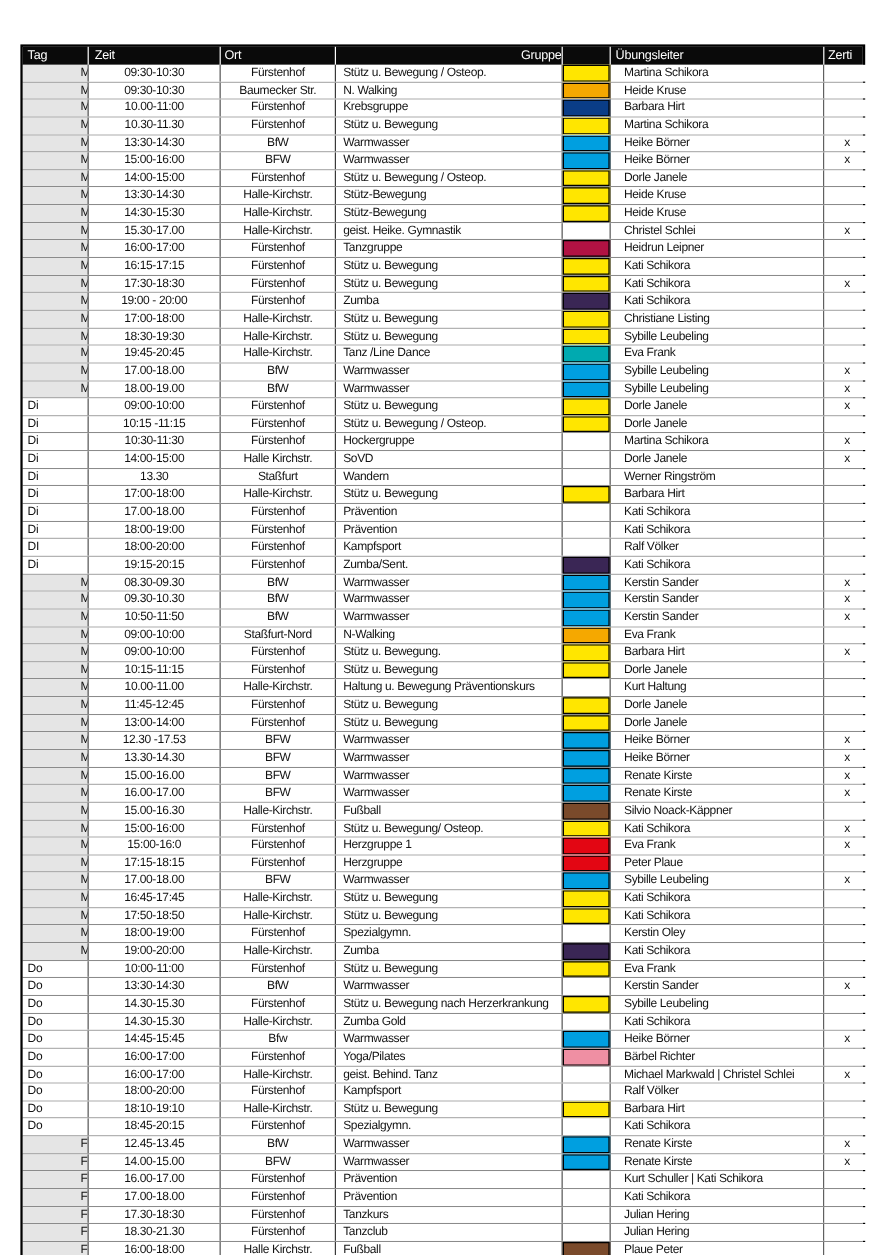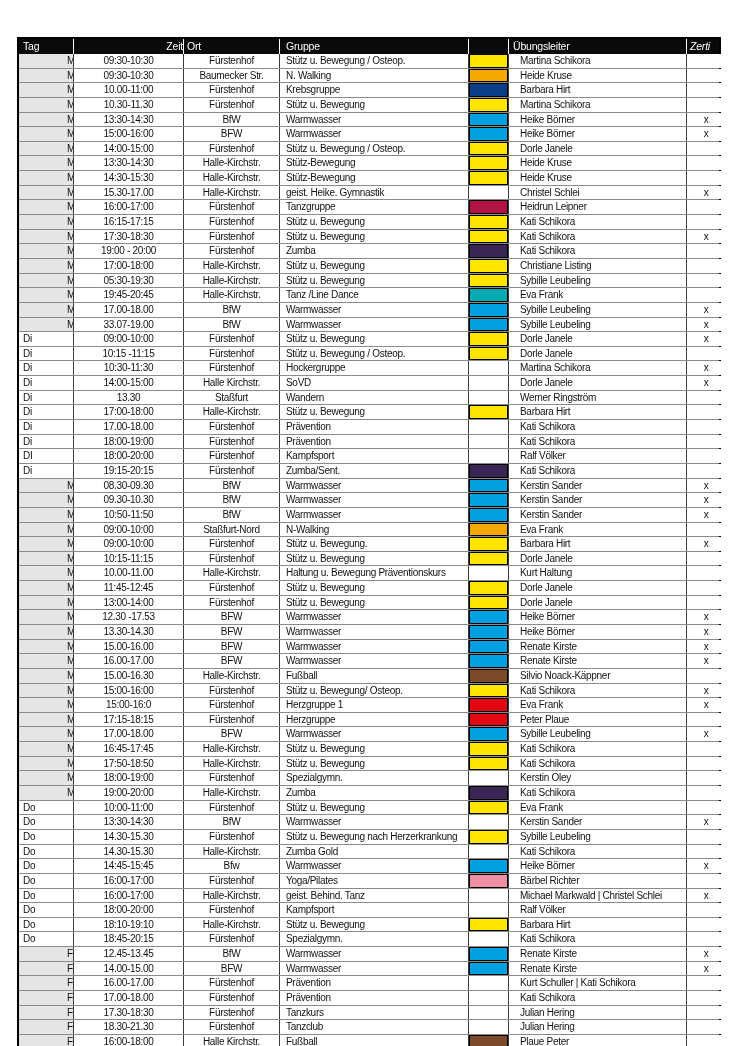--- a/index.html
+++ b/index.html
@@ -13,25 +13,25 @@
     position:absolute;left:17px;top:13px;width:704px;
     border:2px solid #000;background:#fff;margin-top:24px;
   }
   .thead{display:grid;grid-template-columns:var(--cols);background:#0a0a0a;height:15px;}
   .hcell{
     color:#fff;font-size:10.5px;line-height:14.5px;letter-spacing:-0.2px;
     white-space:nowrap;overflow:hidden;border-right:1px solid #fff;
   }
   .hcell:last-child{border-right:none;}
   .hcell.c0{padding-left:4px;}
-  .hcell.c1{padding-left:5px;text-align:right;}
+  .hcell.c1{padding-left:5px;}
   .hcell.c2{padding-left:3px;}
-  .hcell.c3{padding-left:6px;}
+  .hcell.c3{padding-left:6px;text-align:right;}
   .hcell.c5{padding-left:4px;}
-  .hcell.c6{padding-left:3px;font-style:italic;}
+  .hcell.c6{padding-left:3px;}
   .row{display:grid;grid-template-columns:var(--cols);height:14.65px;border-bottom:1px solid #8b8b8b;}
   .row:last-child{border-bottom:none;}
   .cell{
     font-size:10px;line-height:13.6px;letter-spacing:-0.3px;
     white-space:nowrap;overflow:hidden;color:#121212;
     border-right:1px solid #3a3a3a;background:#fff;
   }
   .cell.c0{padding-left:4px;}
   .cell.c0.hl{background:#e5e5e5;padding-left:48px;}
   .cell.c1,.cell.c2,.cell.c6{text-align:center;}
@@ -185,21 +185,21 @@
           <div class="cell c0 hl">Mo</div>
           <div class="cell c1">17:00-18:00</div>
           <div class="cell c2">Halle-Kirchstr.</div>
           <div class="cell c3">Stütz u. Bewegung</div>
           <div class="cell c4 filled" style="background: rgb(255, 230, 0);"></div>
           <div class="cell c5">Christiane Listing</div>
           <div class="cell c6"></div>
         </div>
         <div class="row">
           <div class="cell c0 hl">Mo</div>
-          <div class="cell c1">05:30-19:30</div>
+          <div class="cell c1">18:30-19:30</div>
           <div class="cell c2">Halle-Kirchstr.</div>
           <div class="cell c3">Stütz u. Bewegung</div>
           <div class="cell c4 filled" style="background: rgb(255, 230, 0);"></div>
           <div class="cell c5">Sybille Leubeling</div>
           <div class="cell c6"></div>
         </div>
         <div class="row">
           <div class="cell c0 hl">Mo</div>
           <div class="cell c1">19:45-20:45</div>
           <div class="cell c2">Halle-Kirchstr.</div>
@@ -212,21 +212,21 @@
           <div class="cell c0 hl">Mo</div>
           <div class="cell c1">17.00-18.00</div>
           <div class="cell c2">BfW</div>
           <div class="cell c3">Warmwasser</div>
           <div class="cell c4 filled" style="background: rgb(0, 159, 224);"></div>
           <div class="cell c5">Sybille Leubeling</div>
           <div class="cell c6">x</div>
         </div>
         <div class="row">
           <div class="cell c0 hl">Mo</div>
-          <div class="cell c1">33.07-19.00</div>
+          <div class="cell c1">18.00-19.00</div>
           <div class="cell c2">BfW</div>
           <div class="cell c3">Warmwasser</div>
           <div class="cell c4 filled" style="background: rgb(0, 159, 224);"></div>
           <div class="cell c5">Sybille Leubeling</div>
           <div class="cell c6">x</div>
         </div>
         <div class="row">
           <div class="cell c0">Di</div>
           <div class="cell c1">09:00-10:00</div>
           <div class="cell c2">Fürstenhof</div>

